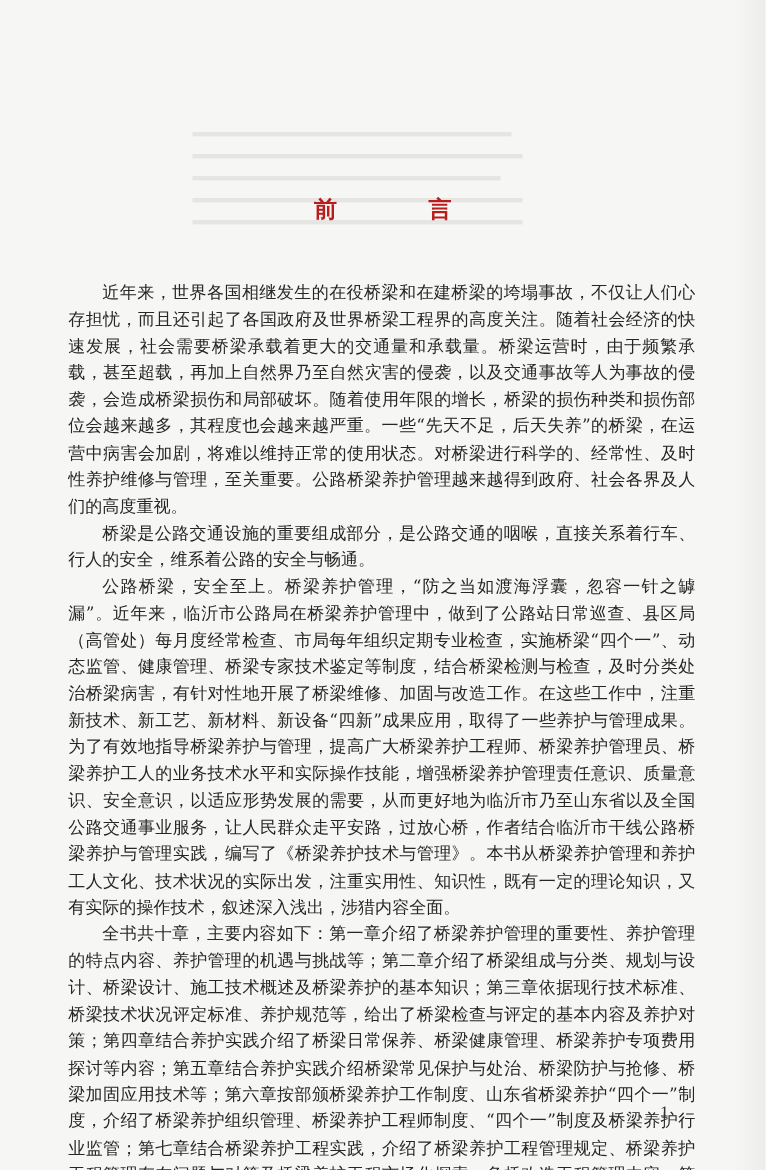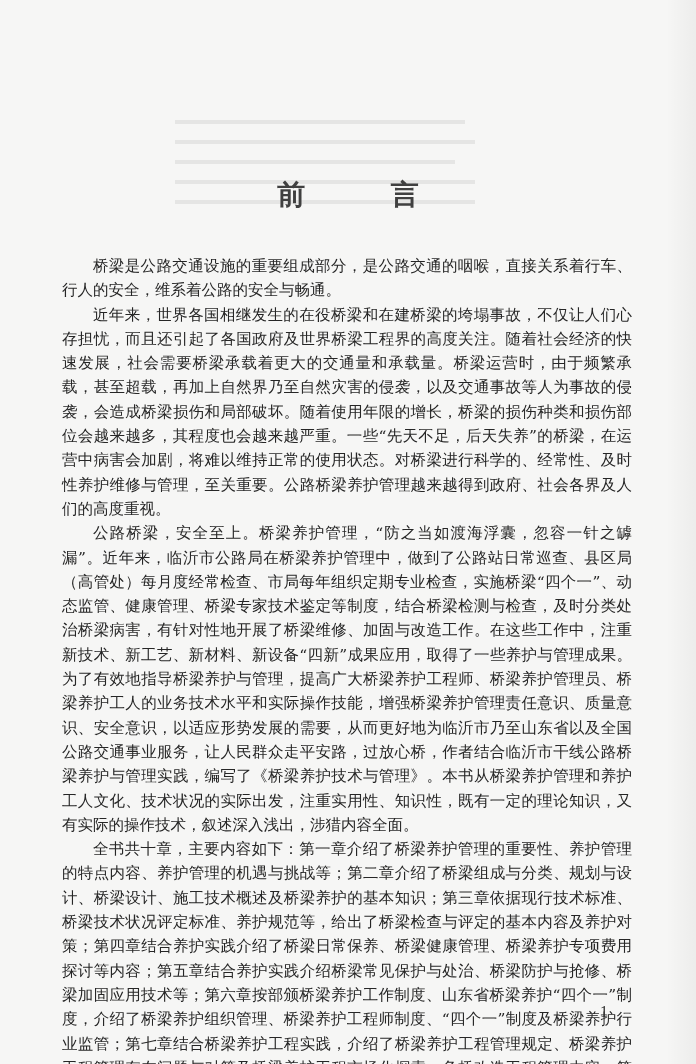--- a/index.html
+++ b/index.html
@@ -17,22 +17,22 @@
   }
   .bleed div { height: 4px; background: #555; margin: 0 0 16px 0; }
   .edge-shadow {
     position: absolute; right: 0; top: 0; width: 30px; height: 1064px;
     background: linear-gradient(to right, rgba(0,0,0,0), rgba(0,0,0,0.04));
   }
   .title {
     position: absolute; left: 0; top: 176px; width: 696px;
     text-align: center;
     font-family: "DejaVu Sans", "Liberation Sans", sans-serif;
-    font-weight: bold; font-size: 28px; letter-spacing: 38px;
-    color: #404040;
+    font-weight: bold; font-size: 21px; letter-spacing: 38px;
+    color: #b91c1c;
     text-indent: 38px;
   }
   .body-text {
     position: absolute; left: 62px; top: 254px; width: 570px;
     font-size: 15.5px; line-height: 24.3px;
     text-align: justify; text-justify: inter-character;
   }
   .body-text p { margin: 0; text-indent: 2em; }
   .page-number {
     position: absolute; left: 600px; top: 1003px;
@@ -48,20 +48,20 @@
       <div style="width:300px"></div>
       <div style="width:280px"></div>
       <div style="width:300px"></div>
       <div style="width:300px"></div>
   </div>
   <div class="edge-shadow"></div>
 
   <div class="title">前    言</div>
 
   <div class="body-text">
+    <p>近年来，世界各国相继发生的在役桥梁和在建桥梁的垮塌事故，不仅让人们心存担忧，而且还引起了各国政府及世界桥梁工程界的高度关注。随着社会经济的快速发展，社会需要桥梁承载着更大的交通量和承载量。桥梁运营时，由于频繁承载，甚至超载，再加上自然界乃至自然灾害的侵袭，以及交通事故等人为事故的侵袭，会造成桥梁损伤和局部破坏。随着使用年限的增长，桥梁的损伤种类和损伤部位会越来越多，其程度也会越来越严重。一些“先天不足，后天失养”的桥梁，在运营中病害会加剧，将难以维持正常的使用状态。对桥梁进行科学的、经常性、及时性养护维修与管理，至关重要。公路桥梁养护管理越来越得到政府、社会各界及人们的高度重视。</p>
     <p>桥梁是公路交通设施的重要组成部分，是公路交通的咽喉，直接关系着行车、行人的安全，维系着公路的安全与畅通。</p>
-    <p>近年来，世界各国相继发生的在役桥梁和在建桥梁的垮塌事故，不仅让人们心存担忧，而且还引起了各国政府及世界桥梁工程界的高度关注。随着社会经济的快速发展，社会需要桥梁承载着更大的交通量和承载量。桥梁运营时，由于频繁承载，甚至超载，再加上自然界乃至自然灾害的侵袭，以及交通事故等人为事故的侵袭，会造成桥梁损伤和局部破坏。随着使用年限的增长，桥梁的损伤种类和损伤部位会越来越多，其程度也会越来越严重。一些“先天不足，后天失养”的桥梁，在运营中病害会加剧，将难以维持正常的使用状态。对桥梁进行科学的、经常性、及时性养护维修与管理，至关重要。公路桥梁养护管理越来越得到政府、社会各界及人们的高度重视。</p>
     <p>公路桥梁，安全至上。桥梁养护管理，“防之当如渡海浮囊，忽容一针之罅漏”。近年来，临沂市公路局在桥梁养护管理中，做到了公路站日常巡查、县区局（高管处）每月度经常检查、市局每年组织定期专业检查，实施桥梁“四个一”、动态监管、健康管理、桥梁专家技术鉴定等制度，结合桥梁检测与检查，及时分类处治桥梁病害，有针对性地开展了桥梁维修、加固与改造工作。在这些工作中，注重新技术、新工艺、新材料、新设备“四新”成果应用，取得了一些养护与管理成果。为了有效地指导桥梁养护与管理，提高广大桥梁养护工程师、桥梁养护管理员、桥梁养护工人的业务技术水平和实际操作技能，增强桥梁养护管理责任意识、质量意识、安全意识，以适应形势发展的需要，从而更好地为临沂市乃至山东省以及全国公路交通事业服务，让人民群众走平安路，过放心桥，作者结合临沂市干线公路桥梁养护与管理实践，编写了《桥梁养护技术与管理》。本书从桥梁养护管理和养护工人文化、技术状况的实际出发，注重实用性、知识性，既有一定的理论知识，又有实际的操作技术，叙述深入浅出，涉猎内容全面。</p>
     <p>全书共十章，主要内容如下：第一章介绍了桥梁养护管理的重要性、养护管理的特点内容、养护管理的机遇与挑战等；第二章介绍了桥梁组成与分类、规划与设计、桥梁设计、施工技术概述及桥梁养护的基本知识；第三章依据现行技术标准、桥梁技术状况评定标准、养护规范等，给出了桥梁检查与评定的基本内容及养护对策；第四章结合养护实践介绍了桥梁日常保养、桥梁健康管理、桥梁养护专项费用探讨等内容；第五章结合养护实践介绍桥梁常见保护与处治、桥梁防护与抢修、桥梁加固应用技术等；第六章按部颁桥梁养护工作制度、山东省桥梁养护“四个一”制度，介绍了桥梁养护组织管理、桥梁养护工程师制度、“四个一”制度及桥梁养护行业监管；第七章结合桥梁养护工程实践，介绍了桥梁养护工程管理规定、桥梁养护工程管理存在问题与对策及桥梁养护工程市场化探索、危桥改造工程管理内容；第八章介绍了桥梁超重车辆过桥管理、桥梁养护与安全作业、桥梁标识与设施管理、桥梁应急处治、桥梁安全保护；第九章介绍了桥梁养护管理系统、桥梁养护监控系统、桥梁养护系统应用等内容；第十章介绍了桥梁</p>
   </div>
 
   <div class="page-number">1</div>
 </div>
 
 </body></html>

